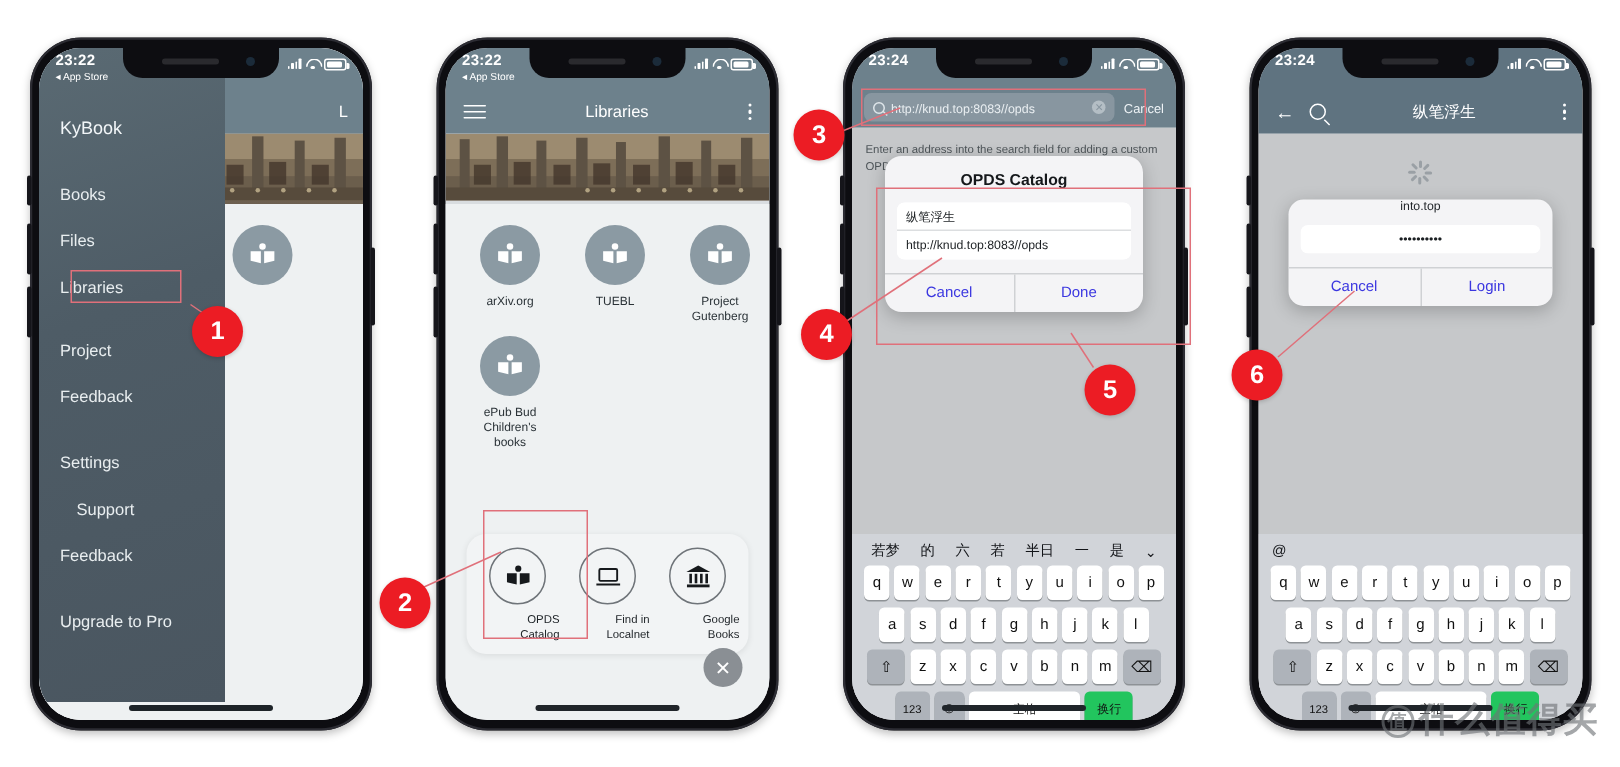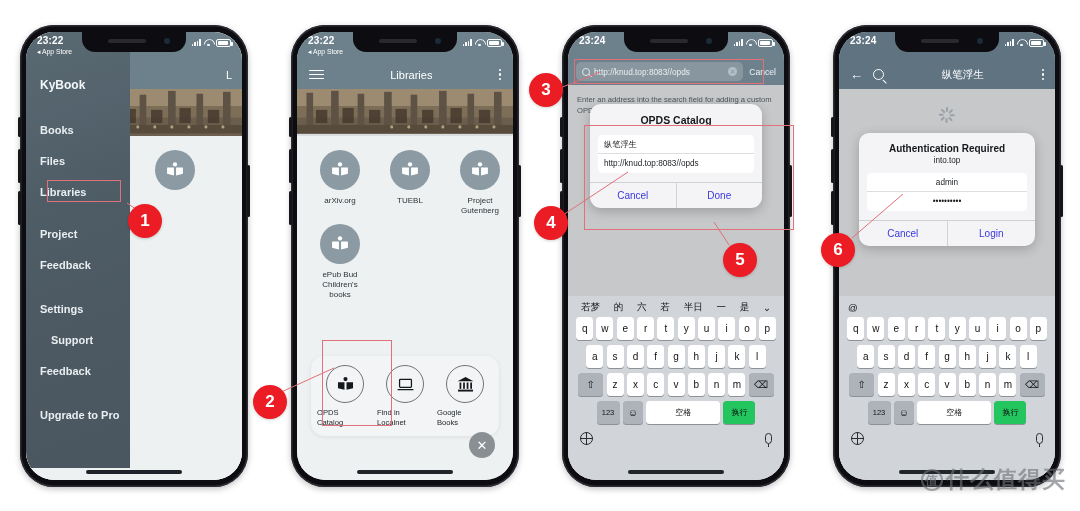--- a/index.html
+++ b/index.html
@@ -88,23 +88,22 @@
     position:absolute; top:28px; left:0; right:0; height:29px;
     display:flex; align-items:center; justify-content:space-between; padding:0 12px;
     color:#fff; font-size:11px;
   }
   .p1-banner {
     position:absolute; top:57px; left:0; right:0; height:47px; overflow:hidden;
     background: linear-gradient(#8a7a63, #6d6050);
   }
   .p1-grid { position:absolute; top:104px; left:0; right:0; bottom:0; background:#eef1f2; }
   .p1-drawer {
-    position:absolute; top:0; left:0; bottom:12px; width:104px; z-index:20;
+    position:absolute; top:0; left:0; bottom:12px; width:124px; z-index:20;
     background: linear-gradient(160deg,#5a6a73 0%,#4e5c66 40%,#4a5660 100%);
-    font-weight: bold;
   }
   .p1-drawer .menu { padding: 46px 0 0 14px; }
   .drawer-item {
     color:#e9eef0; font-size:11px; padding:0; margin-bottom:16px;
     line-height:1; white-space:nowrap;
   }
   .drawer-title { color:#f2f6f8; font-size:12px; }
 
   
   .libcell { position:absolute; text-align:center; width:62px; }
@@ -129,21 +128,21 @@
   .kebab i { width:2.4px; height:2.4px; background:#fff; border-radius:50%; display:block; }
   .p2-banner { position:absolute; top:57px; left:0; right:0; height:47px; overflow:hidden; }
   .p2-body { position:absolute; top:104px; left:0; right:0; bottom:0; background:#eef1f2; }
 
   .actionsheet {
     position:absolute; left:14px; right:14px; bottom:44px;
     background:#f2f4f5; border-radius:13px; padding:9px 4px;
     display:flex; justify-content:space-around;
     box-shadow: 0 1px 4px rgba(0,0,0,.08);
   }
-  .as-item { width:56px; text-align:left; }
+  .as-item { width:56px; text-align:right; }
   .as-circ {
     width:38px;height:38px;border-radius:50%;border:1.1px solid #6f7479;
     margin:0 auto 5px auto; display:flex;align-items:center;justify-content:center;background:#f2f4f5;
   }
   .as-circ svg{width:19px;height:19px;}
   .as-label{font-size:7.6px;color:#1d2226;line-height:1.25;}
   .closebtn {
     position:absolute; right:18px; bottom:22px; width:26px;height:26px;border-radius:50%;
     background:#8a8f94; display:flex;align-items:center;justify-content:center;
     color:#fff; font-size:13px; line-height:1;
@@ -202,21 +201,21 @@
   .auth-modal{
     position:absolute; left:20px; right:20px; top:44px;
     background:#f4f4f6; border-radius:10px; overflow:hidden;
     box-shadow:0 3px 12px rgba(0,0,0,.22); z-index:25;
   }
   .auth-title{ text-align:center; font-size:10px; font-weight:bold; padding:10px 6px 2px; color:#15181b;}
   .auth-sub{ text-align:center; font-size:8.2px; color:#22262a; padding-bottom:8px; }
 
   
   .kbd {
-    position:absolute; left:0; right:0; bottom:0; height:184px;
+    position:absolute; left:0; right:0; bottom:0; height:124px;
     background:#d1d4d9; padding-top:2px; z-index:22;
   }
   .kbd-suggest {
     height:19px; display:flex; align-items:center; justify-content:space-around;
     font-size:9.5px; color:#121418; padding:0 6px;
   }
   .kbd-suggest.left { justify-content:flex-start; padding-left:9px; }
   .kbd-row { display:flex; justify-content:center; gap:3.3px; margin-bottom:5px; }
   .key {
     width:17px; height:23px; background:#fff; border-radius:3.5px;
@@ -705,24 +704,22 @@
             <i style="transform:rotate(45deg)"></i>
           <i style="transform:rotate(90deg)"></i>
             <i style="transform:rotate(135deg)"></i>
           <i style="transform:rotate(180deg)"></i>
             <i style="transform:rotate(225deg)"></i>
           <i style="transform:rotate(270deg)"></i>
             <i style="transform:rotate(315deg)"></i>
         </div>
 
         <div class="auth-modal">
-          <div class="auth-title">Authentication Required</div>
           <div class="auth-sub">into.top</div>
           <div class="modal-fields">
-            <div class="modal-input center">admin</div>
             <div class="modal-input center">••••••••••</div>
           </div>
           <div class="modal-actions">
             <div class="modal-btn">Cancel</div>
             <div class="modal-btn">Login</div>
           </div>
         </div>
       </div>
 
       <div class="kbd">

